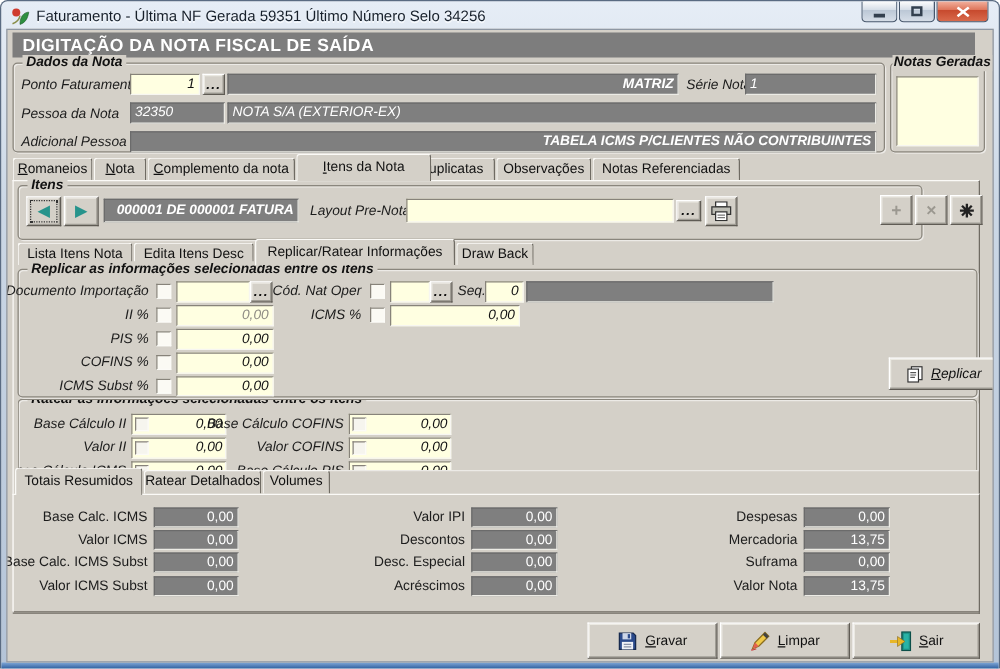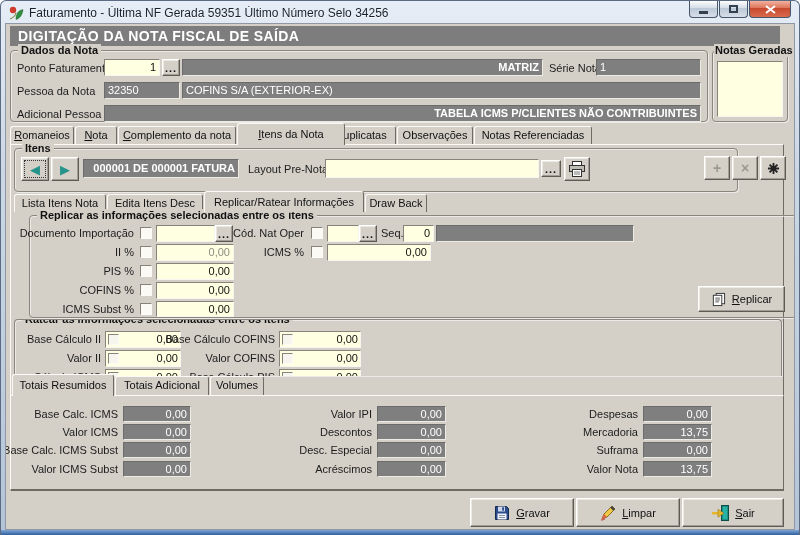--- a/index.html
+++ b/index.html
@@ -17,21 +17,21 @@
   .glyph-min { width:9px; height:3px; background:#33404f; margin-top:6px; }
   .glyph-max { width:9px; height:8px; border:2px solid #33404f; }
   .bottom-strip { height:5px; background:linear-gradient(180deg,#7fa6d6,#2e5f9f); }
   .client-wrap { flex:1; padding:0 4px; }
   .client { position:relative; width:100%; height:100%; background:#d4d0c8; border:1px solid #8e97a3; overflow:hidden; }
 
   .app-header { position:absolute; left:4px; top:2px; width:770px; height:20px; background:#7d7d7d;
                 color:#fff; font-weight:bold; font-size:14px; line-height:20px; padding-left:8px; letter-spacing:.4px; }
 
   .grp { position:absolute; border:1px solid #8a867d; border-radius:4px;
-         box-shadow:inset 1px 1px 0 rgba(255,255,255,.55), 1px 1px 0 rgba(255,255,255,.55); }
+         box-shadow:inset 1px 1px 0 rgba(255,255,255,.55), 1px 1px 0 rgba(255,255,255,.55);font-style:italic; }
   .grp-title { position:absolute; top:-7px; left:7px; background:#d4d0c8; padding:0 3px; font-weight:bold; line-height:13px; white-space:nowrap; }
 
   .lbl { position:absolute; white-space:nowrap; line-height:13px; color:#1c1c1c; }
   .lbl.r { text-align:right; }
 
   .fld { position:absolute; height:17px; border:1px solid; border-color:#87837a #f7f6f1 #f7f6f1 #87837a;
          background:#fff; line-height:15px; padding:0 3px; white-space:nowrap; overflow:hidden; }
   .fld.yellow { background:#FFFFE1; }
   .fld.gray { background:#7F7F7F; color:#fff; border-color:#6b6b6b #ecebe5 #ecebe5 #6b6b6b; }
   .fld.num { text-align:right; }
@@ -98,21 +98,21 @@
         <div class="lbl" style="left:6px; top:11px;">Ponto Faturamento</div>
         <div class="fld yellow num" style="left:93px; top:8px; width:56px;">1</div>
         <div class="btn" style="left:151px; top:8px; width:18px; height:17px;">
             <span class="dots">...</span>
           </div>
         <div class="fld gray bold" style="left:171px; top:8px; width:361px;">MATRIZ</div>
         <div class="lbl" style="left:538px; top:11px;">Série Nota</div>
         <div class="fld gray" style="left:585px; top:8px; width:105px;">1</div>
         <div class="lbl" style="left:6px; top:34px;">Pessoa da Nota</div>
         <div class="fld gray" style="left:93px; top:31px; width:76px;">32350</div>
-        <div class="fld gray" style="left:171px; top:31px; width:519px;">COFINS S/A (EXTERIOR-EX)</div>
+        <div class="fld gray" style="left:171px; top:31px; width:519px;">NOTA S/A (EXTERIOR-EX)</div>
         <div class="lbl" style="left:6px; top:57px;">Adicional Pessoa</div>
         <div class="fld gray bold" style="left:93px; top:54px; width:597px;">TABELA ICMS P/CLIENTES NÃO CONTRIBUINTES</div>
       </div>
 
       <div class="grp" style="left:706px; top:26px; width:76px; height:72px;">
         <div class="grp-title" style="left:1px; padding:0 1px;">Notas Geradas</div>
         <div class="fld yellow" style="left:4px; top:10px; width:66px; height:56px;"></div>
       </div>
 
       <div class="tab ak" style="left:4px; width:64px;">Romaneios</div>
@@ -159,21 +159,21 @@
         <svg width="13" height="13" viewBox="0 0 14 14">
           <path d="M7 1v12M1 7h12M2.8 2.8l8.4 8.4M11.2 2.8l-8.4 8.4" stroke="#222" stroke-width="2"></path>
         </svg>
       </div>
 
       <div class="tab subtab" style="left:8px; width:92px;">Lista Itens Nota</div>
       <div class="tab subtab" style="left:101px; width:96px;">Edita Itens Desc</div>
       <div class="tab subtab active" style="left:198px; width:160px;">Replicar/Ratear Informações</div>
       <div class="tab subtab" style="left:359px; width:62px;">Draw Back</div>
 
-      <div class="grp" style="left:8px; top:191px; width:768px; height:103px; z-index:3;margin-left:15px;">
+      <div class="grp" style="left:8px; top:191px; width:768px; height:103px; z-index:3;">
         <div class="grp-title">Replicar as informações selecionadas entre os itens</div>
 
         <div class="lbl r" style="right:662px; top:11px;">Documento Importação</div>
         <div class="cb" style="left:110px; top:11px;"></div>
         <div class="fld yellow" style="left:126px; top:9px; width:59px;"></div>
         <div class="btn" style="left:185px; top:9px; width:18px; height:17px;">
             <span class="dots">...</span>
           </div>
         <div class="lbl r" style="right:492px; top:11px;">Cód. Nat Oper</div>
         <div class="cb" style="left:281px; top:11px;"></div>
@@ -197,21 +197,21 @@
         <div class="fld yellow num" style="left:126px; top:47px; width:78px;">0,00</div>
 
         <div class="lbl r" style="right:662px; top:68px;">COFINS %</div>
         <div class="cb" style="left:110px; top:68px;"></div>
         <div class="fld yellow num" style="left:126px; top:66px; width:78px;">0,00</div>
 
         <div class="lbl r" style="right:662px; top:87px;">ICMS Subst %</div>
         <div class="cb" style="left:110px; top:87px;"></div>
         <div class="fld yellow num" style="left:126px; top:85px; width:78px; height:16px;">0,00</div>
 
-        <div class="btn" style="left:668px; top:70px; width:87px; height:26px;">
+        <div class="btn" style="left:696px; top:70px; width:87px; height:26px;">
           <svg width="15" height="15" viewBox="0 0 16 16">
             <rect x="5.5" y="1.5" width="9" height="11" fill="#fff" stroke="#333"></rect>
             <rect x="2.5" y="3.5" width="9" height="11" fill="#fff" stroke="#333"></rect>
             <path d="M4.5 6.5h5M4.5 8.5h5M4.5 10.5h4" stroke="#555"></path>
           </svg>
           <span class="ak" style="display:inline-block;">Replicar</span>
         </div>
       </div>
 
       <div class="grp" style="left:8px; top:295px; width:768px; height:57px; overflow:hidden; z-index:3; border-bottom:none; border-radius:4px 4px 0 0;">
@@ -246,21 +246,21 @@
           </div>
         <div class="lbl r" style="right:506px; top:51px;">Base Cálculo PIS</div>
         <div class="fld yellow fldcb" style="left:264px; top:49px; width:82px;">
             <span class="cbi"></span>
             <span class="v">0,00</span>
           </div>
 
       </div>
 
       <div class="tab tottab active" style="left:6px; width:102px;">Totais Resumidos</div>
-      <div class="tab tottab" style="left:109px; width:94px;">Totais Adicional</div>
+      <div class="tab tottab" style="left:109px; width:94px;">Ratear Detalhados</div>
       <div class="tab tottab" style="left:204px; width:54px;">Volumes</div>
 
       <div class="page" style="left:4px; top:371px; width:774px; height:95px; z-index:5;">
         <div class="lbl r" style="right:665px; top:12px;">Base Calc. ICMS</div>
         <div class="fld gray num" style="left:112px; top:10px; width:68px; height:16px;">0,00</div>
         <div class="lbl r" style="right:665px; top:30px;">Valor ICMS</div>
         <div class="fld gray num" style="left:112px; top:28px; width:68px; height:16px;">0,00</div>
         <div class="lbl r" style="right:665px; top:48px;">Base Calc. ICMS Subst</div>
         <div class="fld gray num" style="left:112px; top:46px; width:68px; height:16px;">0,00</div>
         <div class="lbl r" style="right:665px; top:67px;">Valor ICMS Subst</div>

